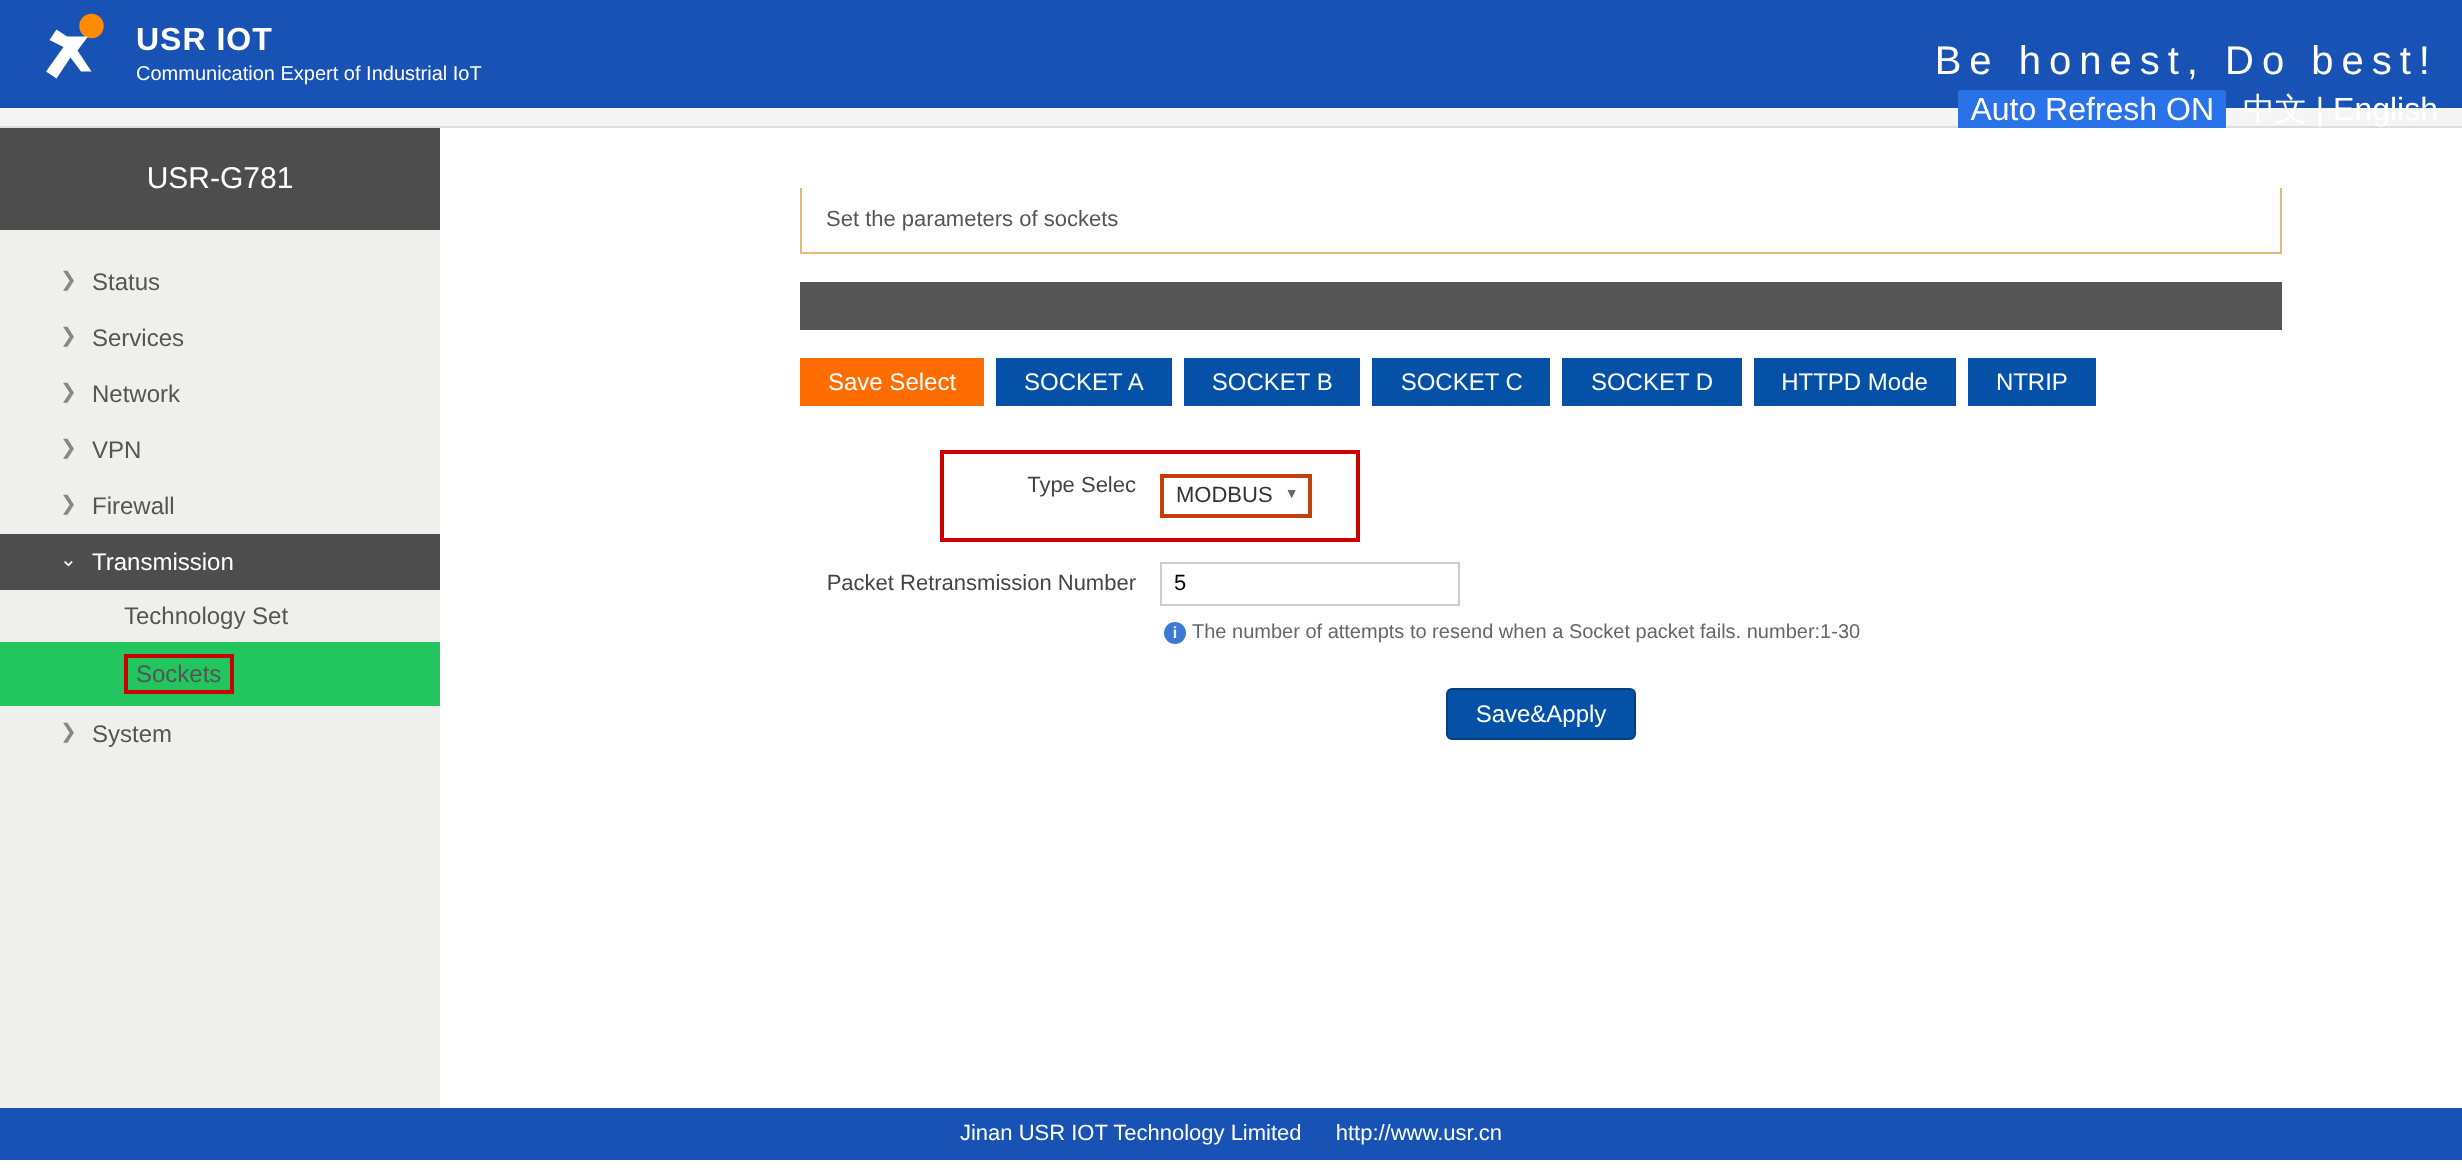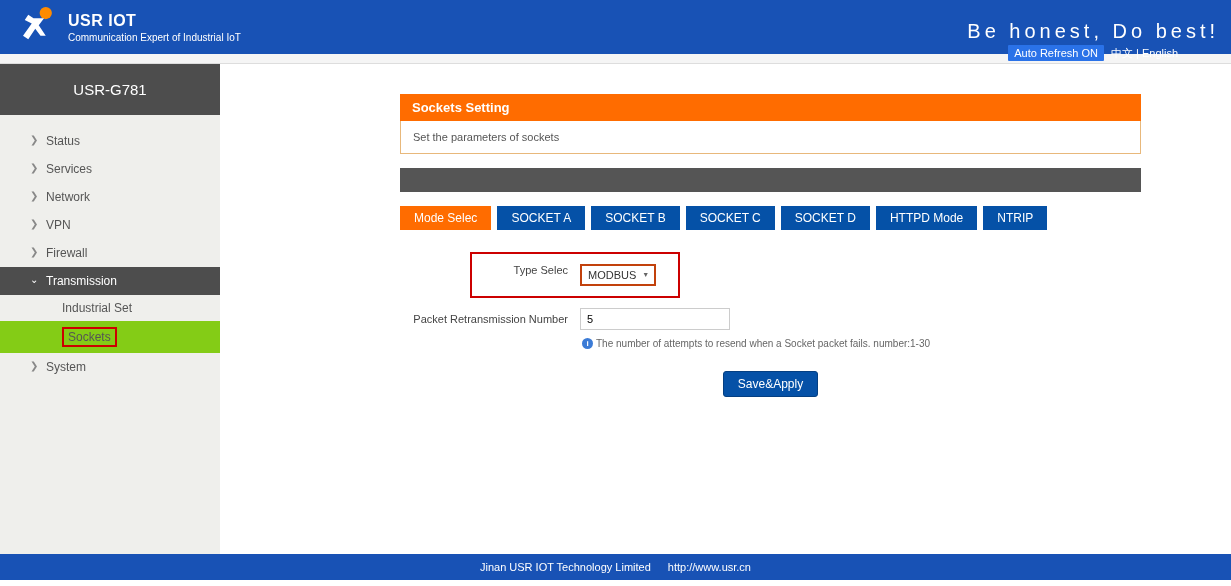--- a/index.html
+++ b/index.html
@@ -25,21 +25,21 @@
   .logo-title { font-size: 16px; font-weight: bold; letter-spacing: 0.5px; }
   .logo-sub { font-size: 10px; margin-top: 2px; }
   .header-right {
     position: absolute;
     right: 12px;
     top: 20px;
     text-align: right;
     color: #fff;
   }
   .slogan { font-size: 20px; font-weight: 300; letter-spacing: 4px; }
-  .header-links { margin-top: 2px; font-size: 11px; text-align: center; }
+  .header-links { margin-top: 2px; font-size: 16px; }
   .header-links .refresh { background: #2a72e8; padding: 2px 6px; border-radius: 1px; margin-right: 4px; display: inline-block; color: #fff; cursor: pointer; }
   .header-links a { color: #fff; text-decoration: none; }
   .top-border { height: 10px; background: #f5f5f5; border-bottom: 1px solid #ddd; }
   
   
   .wrap { display: flex; min-height: 490px; }
   .sidebar { width: 220px; background: #efefec; }
   .device-name {
     background: #4d4d4d;
     color: #fff;
@@ -64,21 +64,21 @@
     font-size: 10px;
   }
   .nav-item.expanded { background: #4d4d4d; color: #fff; }
   .nav-item.expanded .chev { color: #fff; }
   .nav-sub {
     padding: 6px 10px 6px 62px;
     color: #555;
     font-size: 12px;
     cursor: pointer;
   }
-  .nav-sub.active { background: #84cc16; }
+  .nav-sub.active { background: #22c55e; }
   .nav-sub.active span { border: 2px solid #cc0000; padding: 1px 4px; display: inline-block; }
   
   .main { flex: 1; padding: 30px 90px 30px 180px; background: #fff; position: relative; }
   
   .panel-title {
     background: #ff6c00;
     color: #fff;
     font-weight: bold;
     font-size: 13px;
     padding: 6px 12px;
@@ -214,33 +214,32 @@
 
   <div class="sidebar">
     <div class="device-name">USR-G781</div>
     <div class="nav">
       <div class="nav-item"><span class="chev">❯</span><span>Status</span></div>
       <div class="nav-item"><span class="chev">❯</span><span>Services</span></div>
       <div class="nav-item"><span class="chev">❯</span><span>Network</span></div>
       <div class="nav-item"><span class="chev">❯</span><span>VPN</span></div>
       <div class="nav-item"><span class="chev">❯</span><span>Firewall</span></div>
       <div class="nav-item expanded"><span class="chev">⌄</span><span>Transmission</span></div>
-      <div class="nav-sub"><span>Industrial Set</span></div>
+      <div class="nav-sub"><span>Technology Set</span></div>
       <div class="nav-sub active"><span>Sockets</span></div>
       <div class="nav-item"><span class="chev">❯</span><span>System</span></div>
     </div>
   </div>
 
   <div class="main">
-    <div class="panel-title">Sockets Setting</div>
     <div class="panel-desc">Set the parameters of sockets</div>
     <div class="dark-bar"></div>
 
     <div class="tabs">
-      <div class="tab active">Mode Selec</div>
+      <div class="tab active">Save Select</div>
       <div class="tab">SOCKET A</div>
       <div class="tab">SOCKET B</div>
       <div class="tab">SOCKET C</div>
       <div class="tab">SOCKET D</div>
       <div class="tab">HTTPD Mode</div>
       <div class="tab">NTRIP</div>
     </div>
 
     <div class="form-area">
       <div class="form-row" style="margin-left:70px;">

